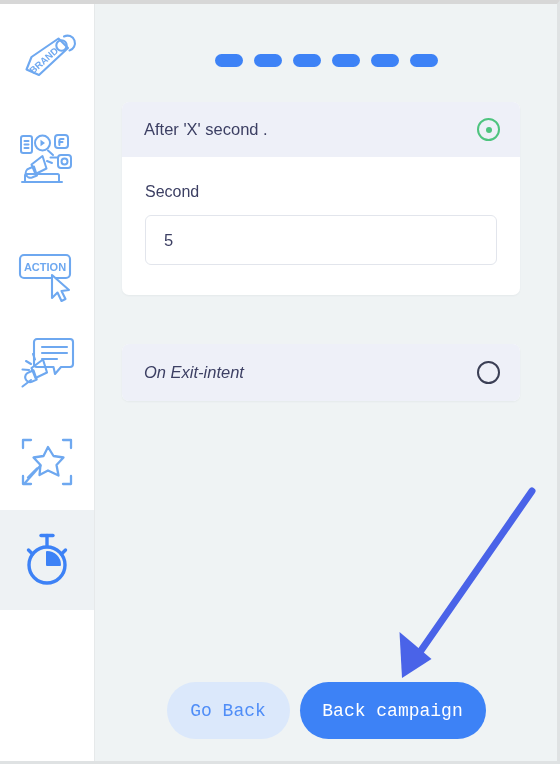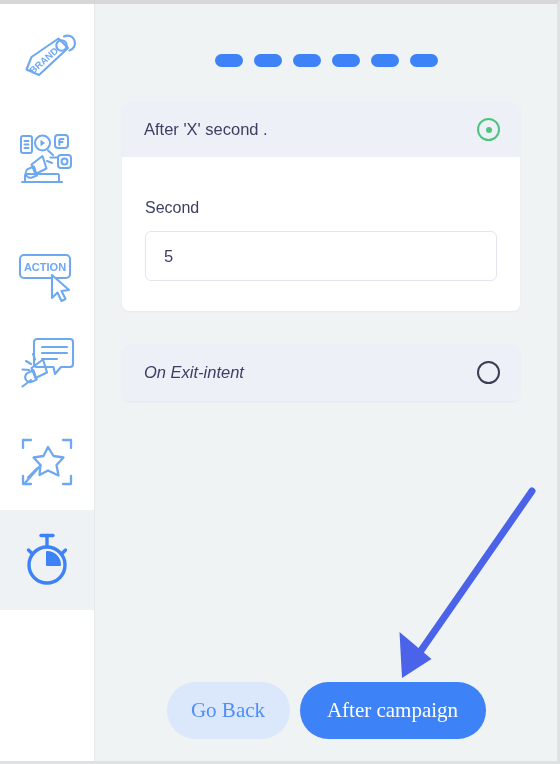--- a/index.html
+++ b/index.html
@@ -129,21 +129,21 @@
   .radio.off {
     border: 2px solid #3b3f55;
   }
 
   .card-body {
     padding: 26px 23px 30px 23px;
   }
   .field-label {
     font-size: 16px;
     color: #3c3f63;
-    margin: 16px 0 14px 0;
+    margin: 0 0 14px 0;
   }
   .text-input {
     display: block;
     box-sizing: border-box;
     width: 100%;
     height: 50px;
     border: 1px solid #e2e5ec;
     border-radius: 6px;
     background: #ffffff;
     padding: 0 18px;
@@ -168,22 +168,22 @@
     right: 0;
     bottom: 22px;
     display: flex;
     justify-content: center;
     align-items: center;
     gap: 10px;
   }
   .btn {
     border: none;
     border-radius: 30px;
-    font-family: Liberation Serif, serif;
-    font-size: 21px;
+    font-family: Liberation Mono, monospace;
+    font-size: 18px;
     cursor: pointer;
     outline: none;
   }
   .btn-secondary {
     background: #dbe8fb;
     color: #4f8df7;
     width: 123px;
     height: 57px;
   }
   .btn-primary {
@@ -315,21 +315,21 @@
 
     <div class="card" id="card-exit">
       <div class="card-head">
         <span class="title">On Exit-intent</span>
         <span class="radio off"></span>
       </div>
     </div>
 
     <div class="footer">
       <button class="btn btn-secondary">Go Back</button>
-      <button class="btn btn-primary">After campaign</button>
+      <button class="btn btn-primary">Back campaign</button>
     </div>
 
   </div>
 
   <svg class="arrow-layer" viewBox="0 0 560 764">
     <line x1="532" y1="487" x2="420" y2="648" stroke="#4a63e8" stroke-width="7" stroke-linecap="round"></line>
     <path d="M402 674 L399.5 628 L431.5 655 Z" fill="#4a63e8"></path>
   </svg>
 
 </div>

